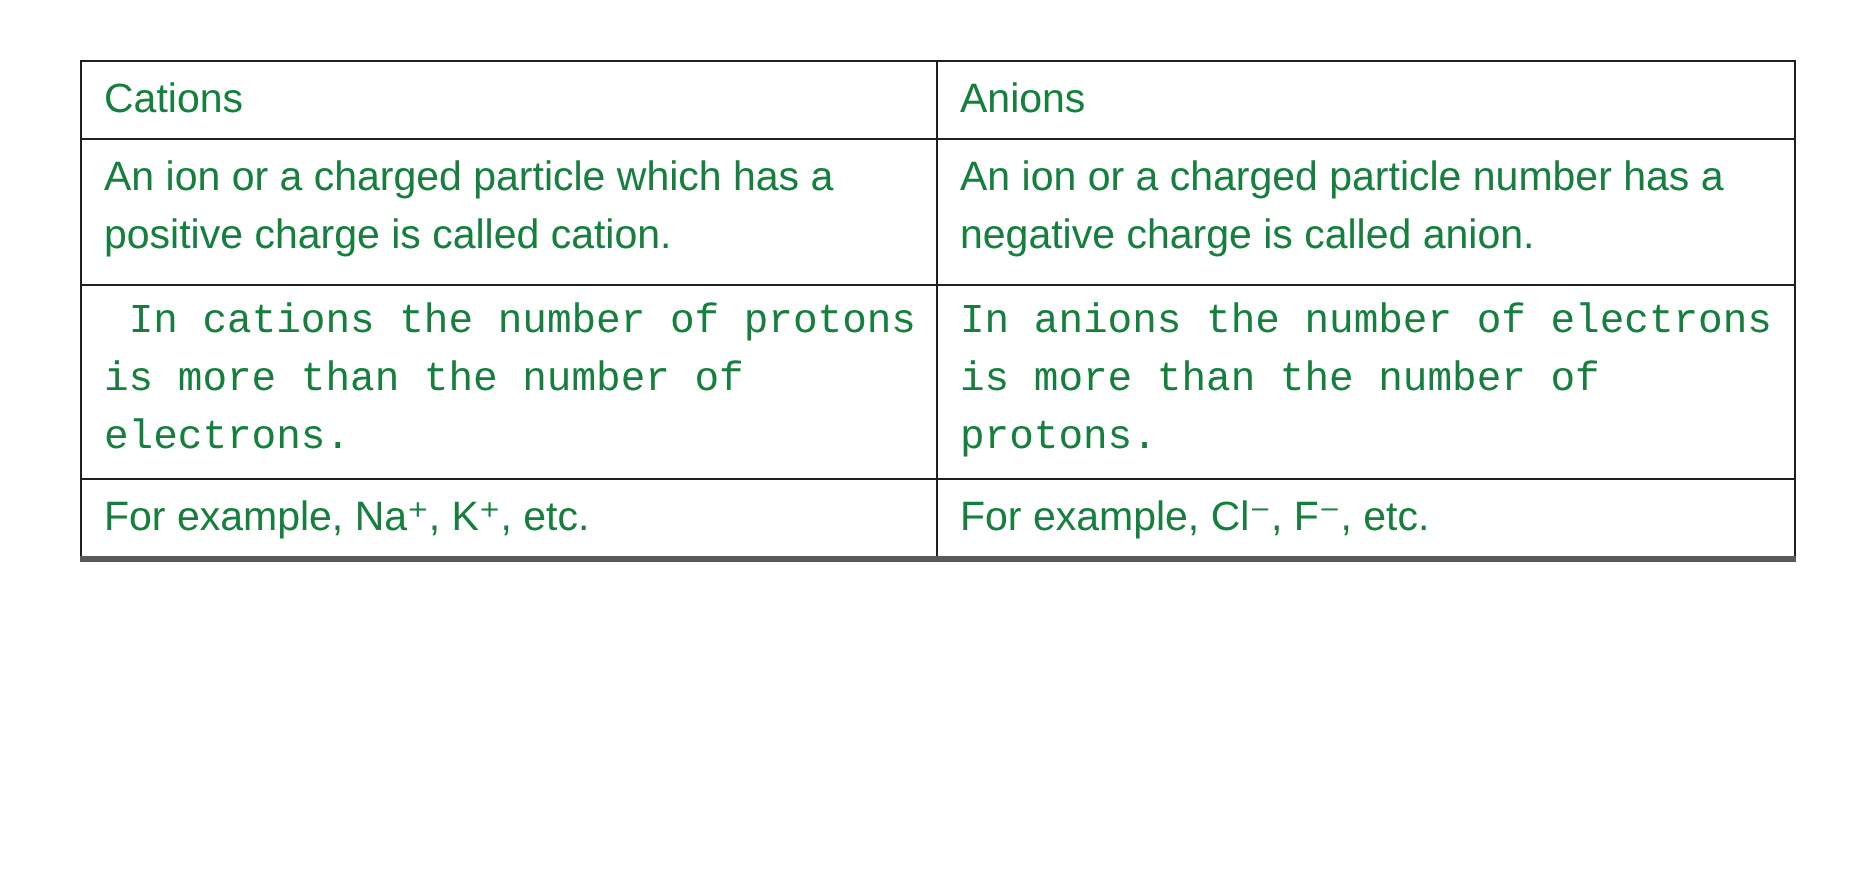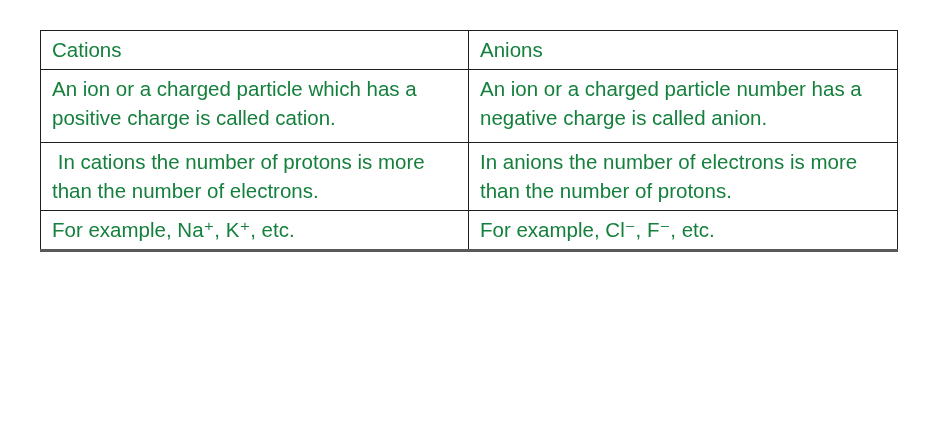--- a/index.html
+++ b/index.html
@@ -38,21 +38,21 @@
     white-space: pre-wrap;
     overflow: hidden;
   }
   
   table.compare {
     border: 1px solid #1f1f1f;
     border-bottom: 3px solid #595959;
   }
   tr.header-row th { height: 29px; }
   tr.row-definition td   { height: 63px; }
-  tr.row-proton-electron td { height: 56px; }
+  tr.row-proton-electron td { height: 56px; font-family: Liberation Mono, monospace; }
   tr.row-electrode td    { height: 88px; }
   tr.row-size td         { height: 57px; }
   tr.row-example td      { height: 27px; }
 </style>
 </head>
 <body>
 
 <div class="canvas">
   <table class="compare">
     <colgroup>

